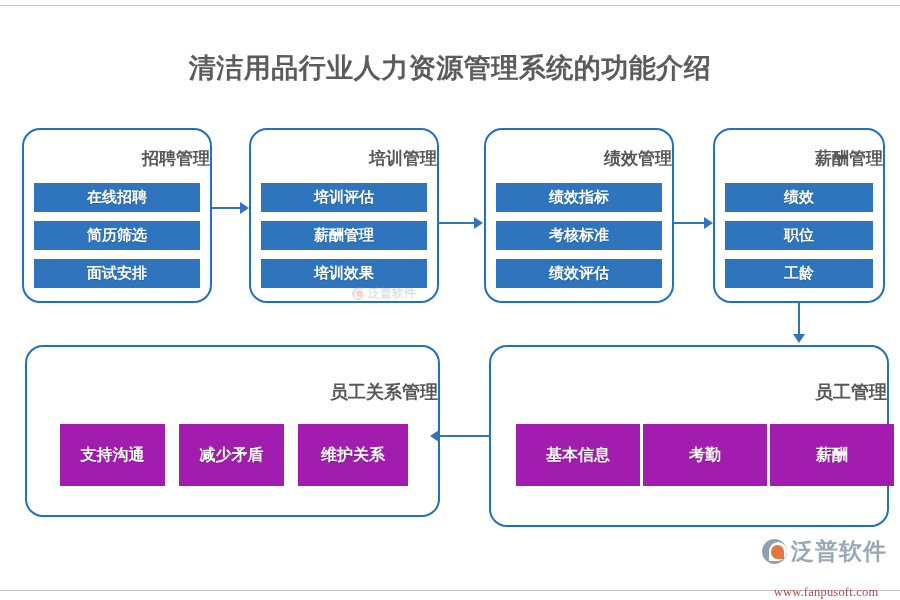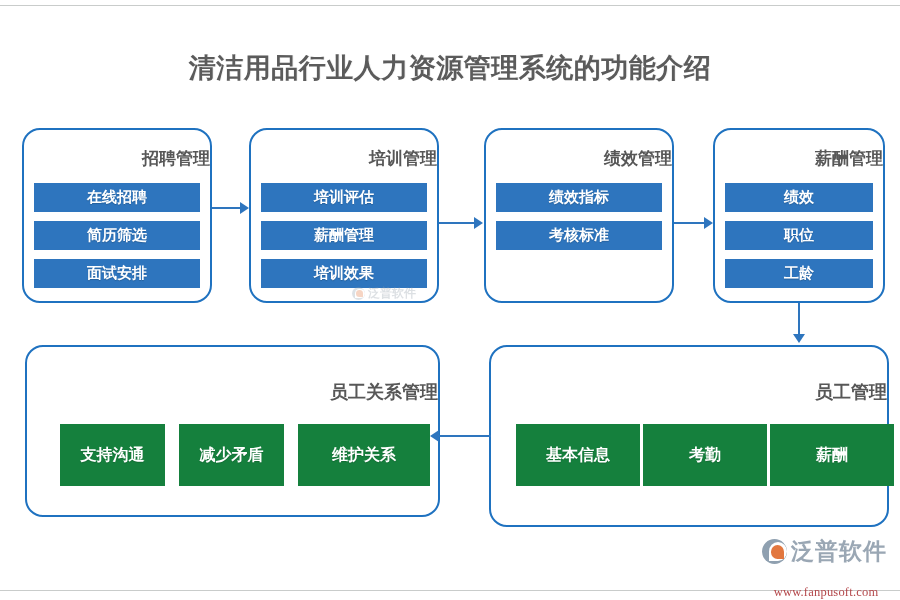--- a/index.html
+++ b/index.html
@@ -85,21 +85,21 @@
   .card.stack .bar.b0 { top: 53px; }
   .card.stack .bar.b1 { top: 91px; }
   .card.stack .bar.b2 { top: 129px; }
 
   
   .card.wide .card-title { top: 33px; font-size: 18px; }
   .card.wide .tile {
     position: absolute;
     top: 77px;
     height: 62px;
-    background: #15803d;
+    background: #a21caf;
     color: #ffffff;
     font-size: 16px;
     font-weight: bold;
     display: flex;
     align-items: center;
     justify-content: center;
     white-space: nowrap;
     text-shadow: 0 1px 1px rgba(0,0,0,0.18);
   }
 
@@ -228,34 +228,35 @@
     <div class="card-title">培训管理</div>
     <div class="bar b0">培训评估</div>
     <div class="bar b1">薪酬管理</div>
     <div class="bar b2">培训效果</div>
   </div>
 
   <div class="card stack" style="left:484px; top:128px; width:190px; height:175px;">
     <div class="card-title">绩效管理</div>
     <div class="bar b0">绩效指标</div>
     <div class="bar b1">考核标准</div>
+    <div class="bar b2">绩效评估</div>
   </div>
 
   <div class="card stack" style="left:713px; top:128px; width:172px; height:175px;">
     <div class="card-title">薪酬管理</div>
     <div class="bar b0">绩效</div>
     <div class="bar b1">职位</div>
     <div class="bar b2">工龄</div>
   </div>
 
   <div class="card wide" style="left:25px; top:345px; width:415px; height:172px;">
     <div class="card-title">员工关系管理</div>
     <div class="tile" style="left:33px; width:105px;">支持沟通</div>
     <div class="tile" style="left:152px; width:105px;">减少矛盾</div>
-    <div class="tile" style="left:271px; width:132px;">维护关系</div>
+    <div class="tile" style="left:271px; width:110px;">维护关系</div>
   </div>
 
   <div class="card wide" style="left:489px; top:345px; width:400px; height:182px;">
     <div class="card-title">员工管理</div>
     <div class="tile" style="left:25px; width:124px;">基本信息</div>
     <div class="tile" style="left:152px; width:124px;">考勤</div>
     <div class="tile" style="left:279px; width:124px;">薪酬</div>
   </div>
 
   <div class="conn h" style="left:212px; top:207px; width:30px;"></div>

